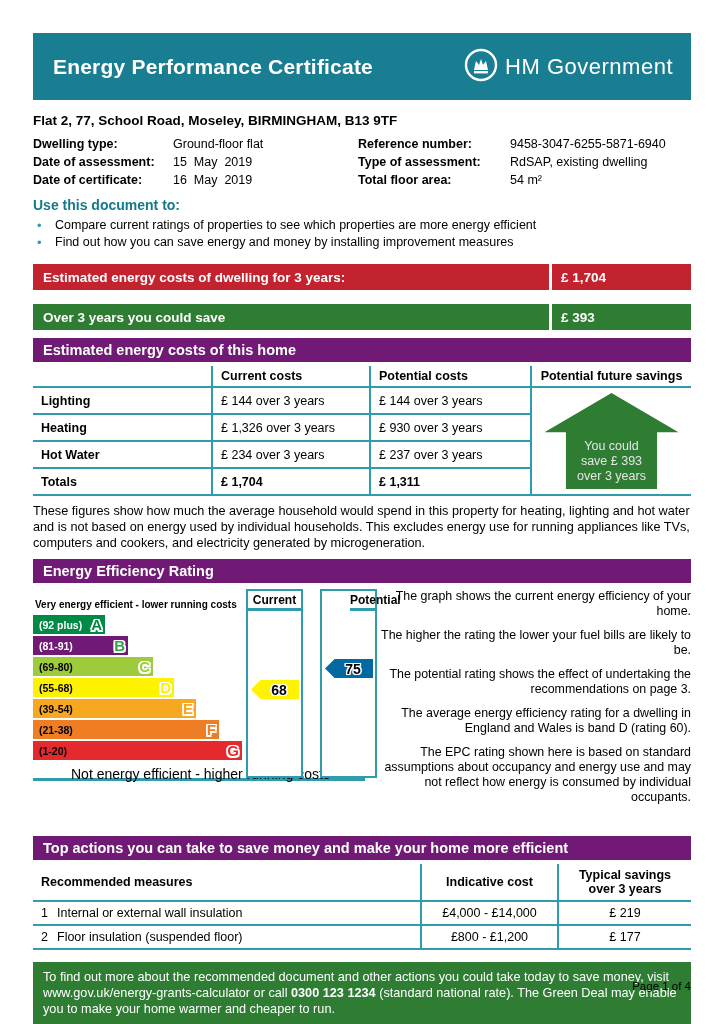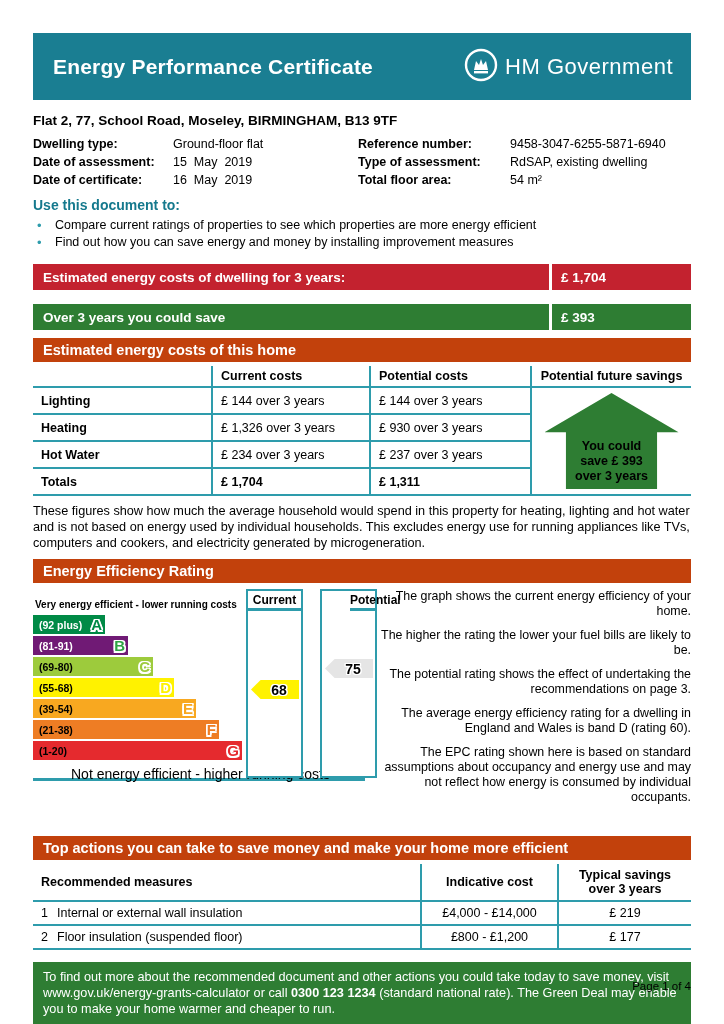--- a/index.html
+++ b/index.html
@@ -24,40 +24,40 @@
   .bullet .dot { color:#2e9cac; font-size:13px; width:22px; padding-left:4px; }
 
   
   .sum-bar { height:26px; display:flex; color:#fff; font-weight:bold; font-size:13.5px; margin-top:14px; }
   .sum-bar .sb-label { flex:1; display:flex; align-items:center; padding-left:10px; }
   .sum-bar .sb-value { width:142px; display:flex; align-items:center; padding-left:9px; border-left:3px solid #fff; }
   .bar-red { background:#c3222f; }
   .bar-green { background:#2e7d33; }
 
   
-  .section-head { margin-top:8px; height:24px; background:#c2410c; color:#fff; font-weight:bold; font-size:14.5px; display:flex; align-items:center; padding-left:10px; }
+  .section-head { margin-top:8px; height:24px; background:#701a75; color:#fff; font-weight:bold; font-size:14.5px; display:flex; align-items:center; padding-left:10px; }
 
   
   table { border-collapse:collapse; width:658px; }
   .costs-table { margin-top:4px; font-size:12.5px; }
   .costs-table td { padding:3px 8px; vertical-align:middle; }
   .costs-table .c1 { width:179px; }
   .costs-table .c2 { width:158px; border-left:2px solid #2e9cac; }
   .costs-table .c3 { width:161px; border-left:2px solid #2e9cac; }
   .costs-table .c4 { width:160px; border-left:2px solid #2e9cac; text-align:center; }
   .costs-table tr.hd td { font-weight:bold; border-bottom:2px solid #2e9cac; }
   .costs-table tr.body td { border-bottom:2px solid #2e9cac; }
   .costs-table td.rowlabel { font-weight:bold; }
   .costs-table tr.totals td { font-weight:bold; border-bottom:2px solid #2e9cac; }
   .costs-table td.totlbl { text-align:left; font-weight:bold; }
   .savings-cell { border-bottom:2px solid #2e9cac; }
   .house-arrow { width:134px; height:96px; margin:2px auto; background:#2e7d33;
     clip-path:polygon(50% 0, 100% 41%, 84% 41%, 84% 100%, 16% 100%, 16% 41%, 0 41%);
     display:flex; flex-direction:column; justify-content:flex-end; align-items:center; padding-bottom:5px; }
-  .house-arrow span { color:#000000; font-weight:bold; font-size:12.5px; line-height:15px; }
+  .house-arrow span { color:#e5e5e5; font-weight:normal; font-size:12.5px; line-height:15px; }
 
   .costs-note { margin-top:7px; font-size:12.7px; line-height:16px; width:658px; }
 
   
   .rating-wrap { display:flex; margin-top:6px; }
   .chart-box { position:relative; width:332px; height:192px; border-bottom:3px solid #2e9cac; flex:none; }
   .caption-top { height:26px; display:flex; align-items:flex-end; padding:0 0 5px 2px; font-size:10px; font-weight:bold; }
   .caption-bottom { padding:4px 0 0 2px; font-size:14px; font-weight:normal;margin-left:36px; }
   .bands {}
   .band-row { height:21px; }
@@ -243,21 +243,21 @@
         <div class="caption-bottom">Not energy efficient - higher running costs</div>
 
         <div class="rating-col col-current">
           <div class="col-head">Current</div>
           <div class="rating-arrow" id="arrow-current" style="background: rgb(255, 242, 0); top: 89px;">
             <span>68</span>
           </div>
         </div>
         <div class="rating-col col-potential">
           <div class="col-head">Potential</div>
-          <div class="rating-arrow" id="arrow-potential" style="background: #e5e5e5; top: 68px;">
+          <div class="rating-arrow" id="arrow-potential" style="background: #0369a1; top: 68px;">
             <span>75</span>
           </div>
         </div>
       </div>
 
       <div class="rating-text">
         <p>The graph shows the current energy efficiency of your home.</p>
         <p>The higher the rating the lower your fuel bills are likely to be.</p>
         <p>The potential rating shows the effect of undertaking the recommendations on page 3.</p>
         <p>The average energy efficiency rating for a dwelling in England and Wales is band D (rating 60).</p>

